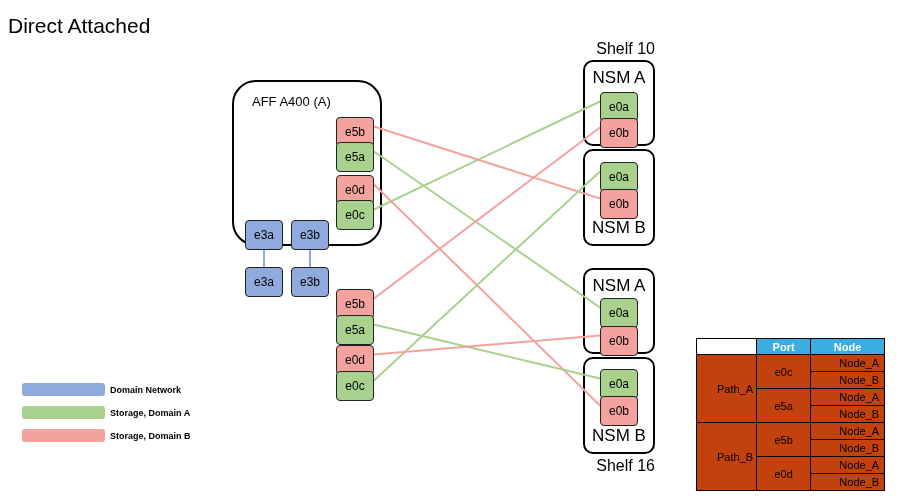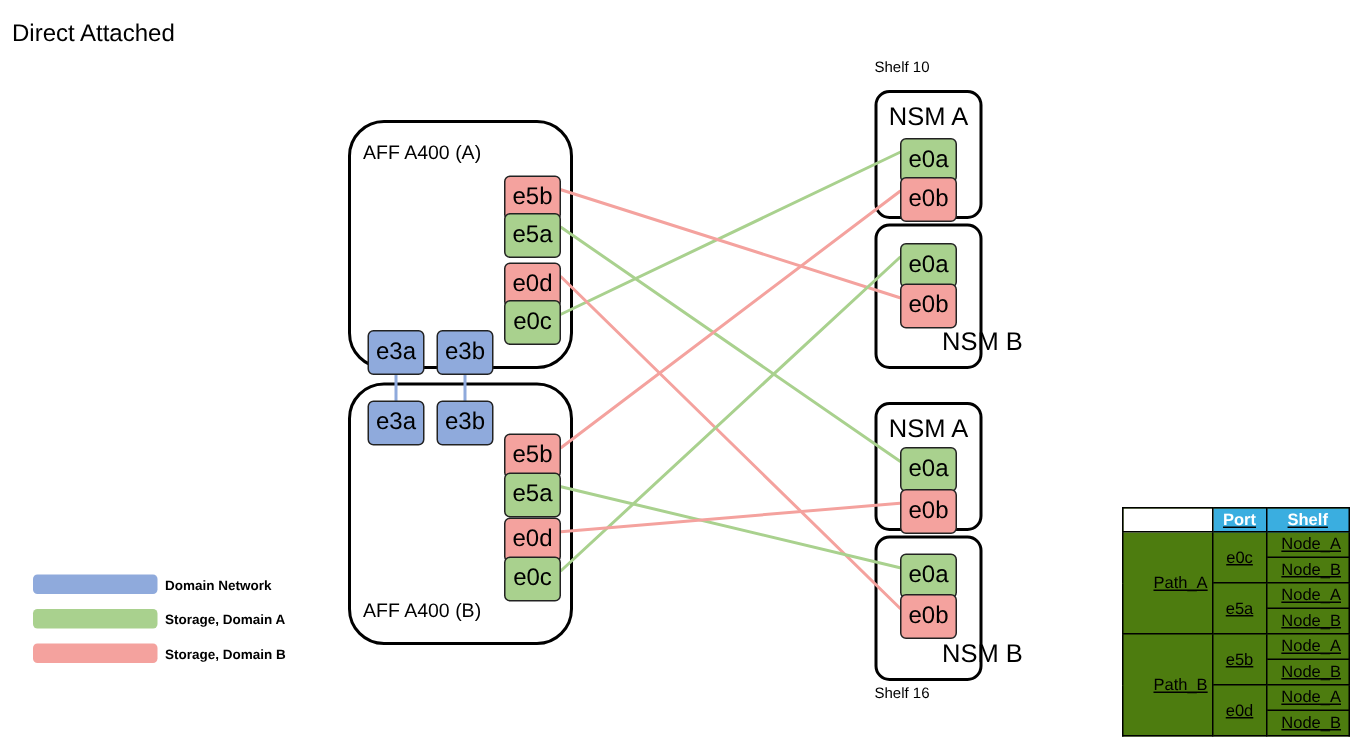--- a/index.html
+++ b/index.html
@@ -1,48 +1,48 @@
 <!DOCTYPE html>
 <html><head>
 <meta charset="utf-8">
 <style>
   html,body{margin:0;padding:0;background:#fff;}
   #canvas{
     position:relative;width:900px;height:504px;background:#ffffff;overflow:hidden;
     font-family:"Liberation Sans", sans-serif;color:#000;
   }
-  .title{position:absolute;left:8px;top:14px;font-size:16px;}
+  .title{position:absolute;left:8px;top:14px;font-size:21px;}
   .ctrl{
     position:absolute;width:150px;background:#fff;border:2px solid #000;
     border-radius:24px;box-sizing:border-box;z-index:1;
   }
-  .ctrl-label{position:absolute;left:8px;font-size:13px;white-space:nowrap;}
+  .ctrl-label{position:absolute;left:18px;font-size:13px;white-space:nowrap;}
   .ctrl-label.top{top:12px;}
   .ctrl-label.bottom{bottom:14px;}
   .nsm{
     position:absolute;width:72px;background:#fff;border:2px solid #000;
     border-radius:10px;box-sizing:border-box;z-index:1;
   }
   .nsm-label{position:absolute;left:0;width:100%;text-align:center;font-size:17px;}
   .nsm-label.top{top:6px;}
-  .nsm-label.bottom{bottom:6px;margin-left:36px;}
-  .shelf-label{position:absolute;width:72px;text-align:left;font-size:10px;}
+  .nsm-label.bottom{bottom:6px;}
+  .shelf-label{position:absolute;width:72px;text-align:right;font-size:16px;}
   .chip{
     position:absolute;width:38px;height:30px;box-sizing:border-box;
     border:1.5px solid #222;border-radius:4px;background:#eee;
     display:flex;align-items:center;justify-content:center;
-    font-size:16px;line-height:1;z-index:6;
+    font-size:12px;line-height:1;z-index:6;
   }
   #wires{position:absolute;left:0;top:0;z-index:5;pointer-events:none;}
   .legend-row{position:absolute;left:22px;height:14px;}
   .legend-swatch{position:absolute;left:0;top:0;width:83px;height:13px;border-radius:3px;background:#ccc;}
   .legend-label{position:absolute;left:88px;top:2px;font-size:9px;font-weight:700;white-space:nowrap;}
   #cab-table{
-    position:absolute;left:748px;top:338px;border-collapse:collapse;
-    font-size:11px;background:#4d7c0f;z-index:2;text-decoration:underline;
+    position:absolute;left:696px;top:338px;border-collapse:collapse;
+    font-size:11px;background:#c2410c;z-index:2;
   }
   #cab-table th,#cab-table td{border:1px solid #000;padding:0 3px;box-sizing:border-box;}
   #cab-table th{height:16px;font-weight:700;color:#fff;text-align:center;}
   #cab-table th.corner{background:#fff;}
   #cab-table td{height:17px;}
   #cab-table td.path{width:52px;text-align:left;padding-left:20px;}
   #cab-table td.port{width:54px;text-align:center;}
   #cab-table td.node{width:74px;text-align:right;padding-right:5px;}
 </style>
 </head>
@@ -68,23 +68,20 @@
   <div class="ctrl" style="left:232px;top:80px;height:166px;">
     <div class="ctrl-label top">AFF A400 (A)</div>
   </div>
   <div class="chip" style="left: 336px; top: 117px; background-color: rgb(244, 162, 158);">e5b</div>
   <div class="chip" style="left: 336px; top: 142px; background-color: rgb(169, 209, 142);">e5a</div>
   <div class="chip" style="left: 336px; top: 175px; background-color: rgb(244, 162, 158);">e0d</div>
   <div class="chip" style="left: 336px; top: 200px; background-color: rgb(169, 209, 142);">e0c</div>
   <div class="chip" style="left: 245px; top: 220px; background-color: rgb(143, 170, 220);">e3a</div>
   <div class="chip" style="left: 291px; top: 220px; background-color: rgb(143, 170, 220);">e3b</div>
 
-  <div class="ctrl" style="left:232px;top:255px;height:175px;">
-    <div class="ctrl-label bottom">AFF A400 (B)</div>
-  </div>
   <div class="chip" style="left: 245px; top: 267px; background-color: rgb(143, 170, 220);">e3a</div>
   <div class="chip" style="left: 291px; top: 267px; background-color: rgb(143, 170, 220);">e3b</div>
   <div class="chip" style="left: 336px; top: 289px; background-color: rgb(244, 162, 158);">e5b</div>
   <div class="chip" style="left: 336px; top: 315px; background-color: rgb(169, 209, 142);">e5a</div>
   <div class="chip" style="left: 336px; top: 345px; background-color: rgb(244, 162, 158);">e0d</div>
   <div class="chip" style="left: 336px; top: 371px; background-color: rgb(169, 209, 142);">e0c</div>
 
   <div class="shelf-label" style="left:583px;top:40px;">Shelf 10</div>
   <div class="nsm" style="left:583px;top:60px;height:86px;">
     <div class="nsm-label top">NSM A</div>
@@ -120,21 +117,21 @@
   <div class="legend-row" style="top:429px;">
     <div class="legend-swatch" style="background-color: rgb(244, 162, 158);"></div>
     <div class="legend-label">Storage, Domain B</div>
   </div>
 
   <table id="cab-table">
     <tbody>
         <tr>
       <th class="corner"></th>
       <th class="hdr" style="background-color: rgb(58, 174, 224);">Port</th>
-      <th class="hdr" style="background-color: rgb(58, 174, 224);">Shelf</th>
+      <th class="hdr" style="background-color: rgb(58, 174, 224);">Node</th>
     </tr>
     <tr>
       <td class="path" rowspan="4">Path_A</td>
       <td class="port" rowspan="2">e0c</td>
       <td class="node">Node_A</td>
     </tr>
     <tr>
       <td class="node">Node_B</td>
     </tr>
     <tr>

